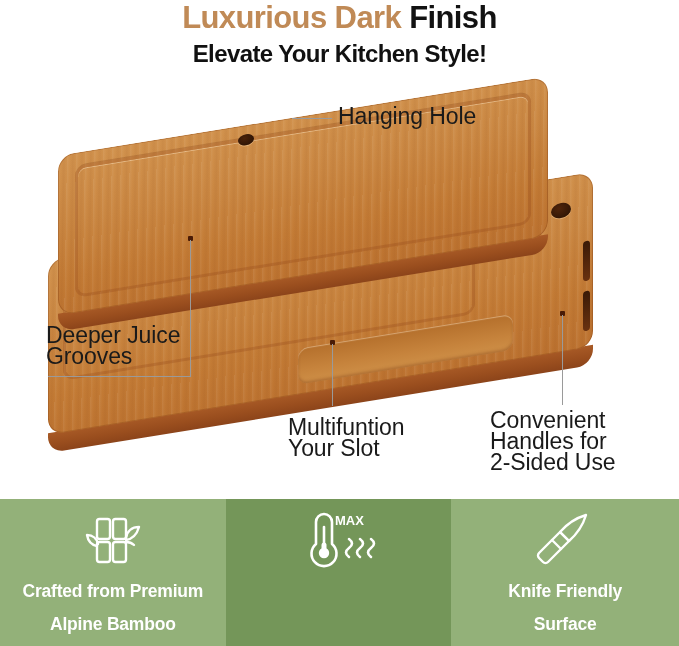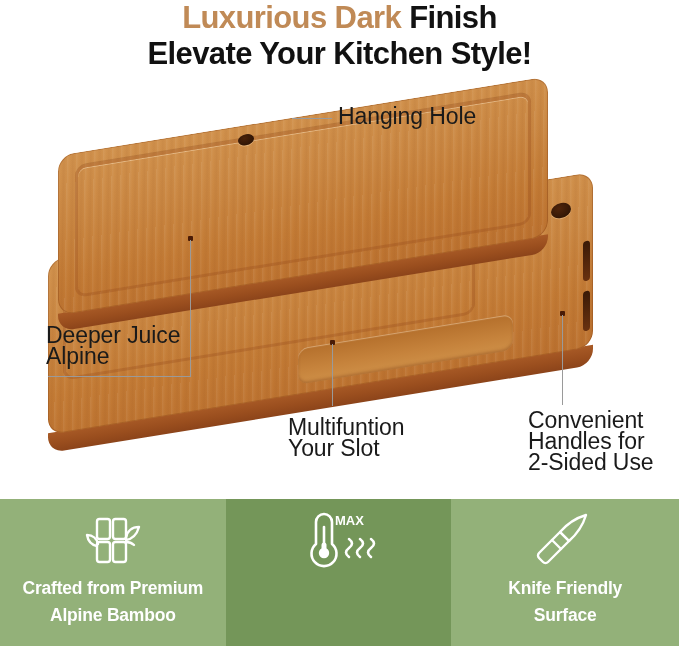--- a/index.html
+++ b/index.html
@@ -19,21 +19,21 @@
     user-select:none;
   }
   .h-line1{
     font-size:31px;
     font-weight:700;
     letter-spacing:-0.6px;
     line-height:36px;
     white-space:nowrap;
   }
   .h-line2{
-    font-size:31px;
+    font-size:24px;
     font-weight:700;
     letter-spacing:-0.6px;
     line-height:36px;
     color:#111111;
     white-space:nowrap;
   }
   .accent{color:#C08A56;}
   .dark{color:#121212;}
 
   
@@ -157,21 +157,21 @@
   }
   .feat-1{width:226px;background:#93B179;}
   .feat-2{width:226px;background:#749659;}
   .feat-3{width:228px;background:#93B179;}
   .feat-icon{height:66px;display:flex;align-items:center;justify-content:center;}
   .feat-text{
     margin-top:2px;
     text-align:center;
     font-size:17.5px;
     font-weight:700;
-    line-height:27px;
+    line-height:33px;
     letter-spacing:-0.2px;
     white-space:pre-line;
     text-shadow:0 0 1px rgba(0,0,0,0.05);
   }
 </style>
 </head>
 <body>
 
 <div class="stage">
 
@@ -202,30 +202,30 @@
     </div>
   </div>
 
   <div class="lead h" style="left:292px;top:118px;width:40px;"></div>
   <div class="callout" style="left:338px;top:106px;">Hanging Hole</div>
 
   <div class="dot" style="left:188px;top:236px;"></div>
   <div class="lead v" style="left:190px;top:240px;height:136px;"></div>
   <div class="lead h" style="left:48px;top:376px;width:143px;"></div>
   <div class="callout" style="left:46px;top:325px;">Deeper Juice
-Alpine</div>
+Grooves</div>
 
   <div class="dot" style="left:330px;top:340px;"></div>
   <div class="lead v" style="left:332px;top:344px;height:62px;"></div>
   <div class="callout" style="left:288px;top:417px;">Multifuntion
 Your Slot</div>
 
   <div class="dot" style="left:560px;top:311px;"></div>
   <div class="lead v" style="left:562px;top:315px;height:90px;"></div>
-  <div class="callout" style="left:528px;top:410px;">Convenient
+  <div class="callout" style="left:490px;top:410px;">Convenient
 Handles for
 2-Sided Use</div>
 
   <div class="features">
 
     <div class="feat feat-1">
       <div class="feat-icon">
         <svg width="66" height="60" viewBox="0 0 66 60" fill="none" stroke="#ffffff" stroke-width="2.4" stroke-linecap="round" stroke-linejoin="round">
           <rect x="17" y="9" width="13" height="20" rx="2.5"></rect>
           <rect x="17" y="32" width="13" height="20" rx="2.5"></rect>

